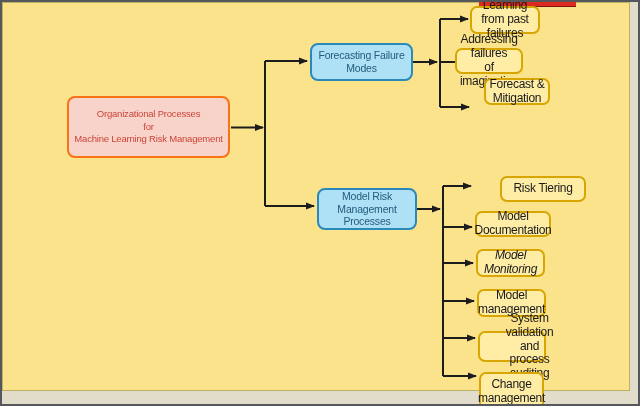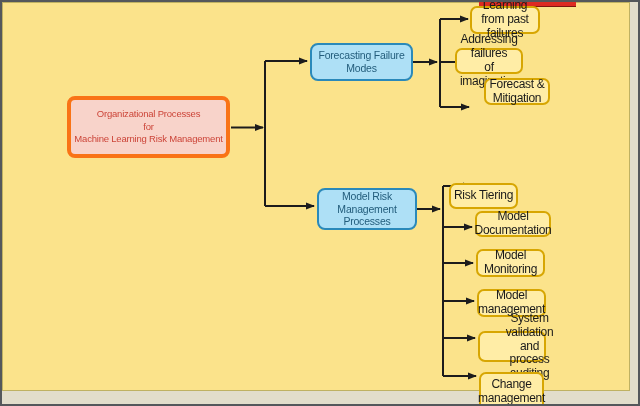--- a/index.html
+++ b/index.html
@@ -27,40 +27,40 @@
     position: absolute;
     box-sizing: border-box;
     display: flex; align-items: center; justify-content: center;
     text-align: center;
     white-space: pre-line;
     border-radius: 8px;
     line-height: 1.25;
   }
   .node.root {
     left: 65px; top: 94px; width: 163px; height: 62px;
-    background: #f8d3ca; border: 4px solid #f97316; color: #cc4539;
+    background: #f8d3ca; border: 2px solid #f97316; color: #cc4539;
     font-size: 9.5px; letter-spacing: -0.2px; line-height: 1.35;
   }
   .node.branch {
     background: #aee0f6; border: 2px solid #2a89ba; color: #235d7c;
     font-size: 10.5px; letter-spacing: -0.2px; line-height: 1.2;
   }
   .node.branch1 { left: 308px; top: 41px; width: 103px; height: 38px; }
   .node.branch2 { left: 315px; top: 186px; width: 100px; height: 42px; }
   .node.leaf {
     background: #ffeda6; border: 2px solid #d7a602; color: #1a1a1a;
     font-size: 12px; letter-spacing: -0.3px; line-height: 1.15;
     border-radius: 7px;
   }
   .leaf1a { left: 468px; top: 4px;   width: 70px; height: 28px; }
   .leaf1b { left: 453px; top: 46px;  width: 68px; height: 26px; }
   .leaf1c { left: 471px; top: 76px;  width: 66px; height: 27px; margin-left: 11px; }
-  .leaf2a { left: 447px; top: 174px; width: 69px; height: 26px; margin-top: 7px; }
+  .leaf2a { left: 498px; top: 174px; width: 86px; height: 26px; }
   .leaf2b { left: 473px; top: 209px; width: 76px; height: 26px; }
-  .leaf2c { left: 474px; top: 247px; width: 69px; height: 28px; }
+  .leaf2c { left: 474px; top: 247px; width: 69px; height: 28px; font-style: italic; }
   .leaf2d { left: 475px; top: 287px; width: 69px; height: 28px; }
   .leaf2e { left: 476px; top: 329px; width: 68px; height: 31px; padding-left: 35px; }
   .leaf2f { left: 477px; top: 370px; width: 65px; height: 40px; }
   .cropped-red-bar {
     position: absolute; left: 477px; top: 0; width: 97px; height: 4px;
     background: #dd2b22; border-bottom: 1px solid #7e150f;
   }
 </style>
 </head>
 <body>

